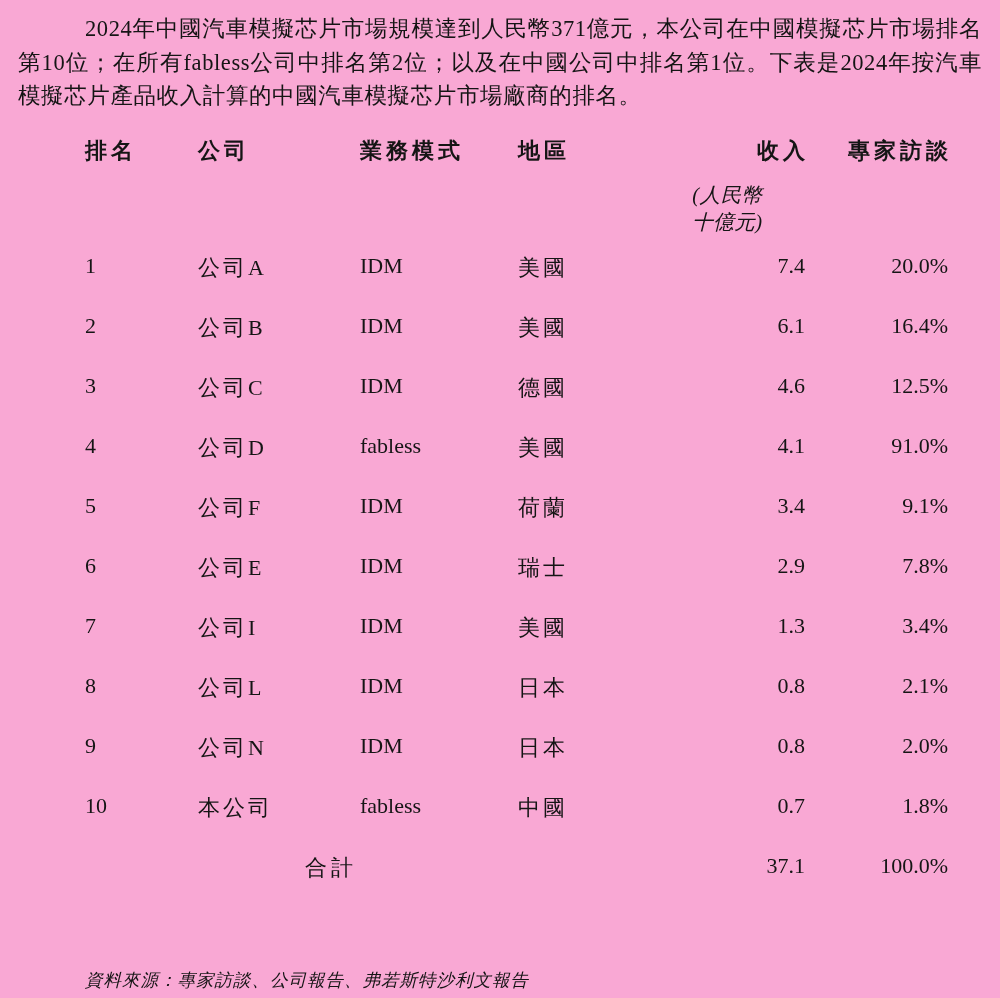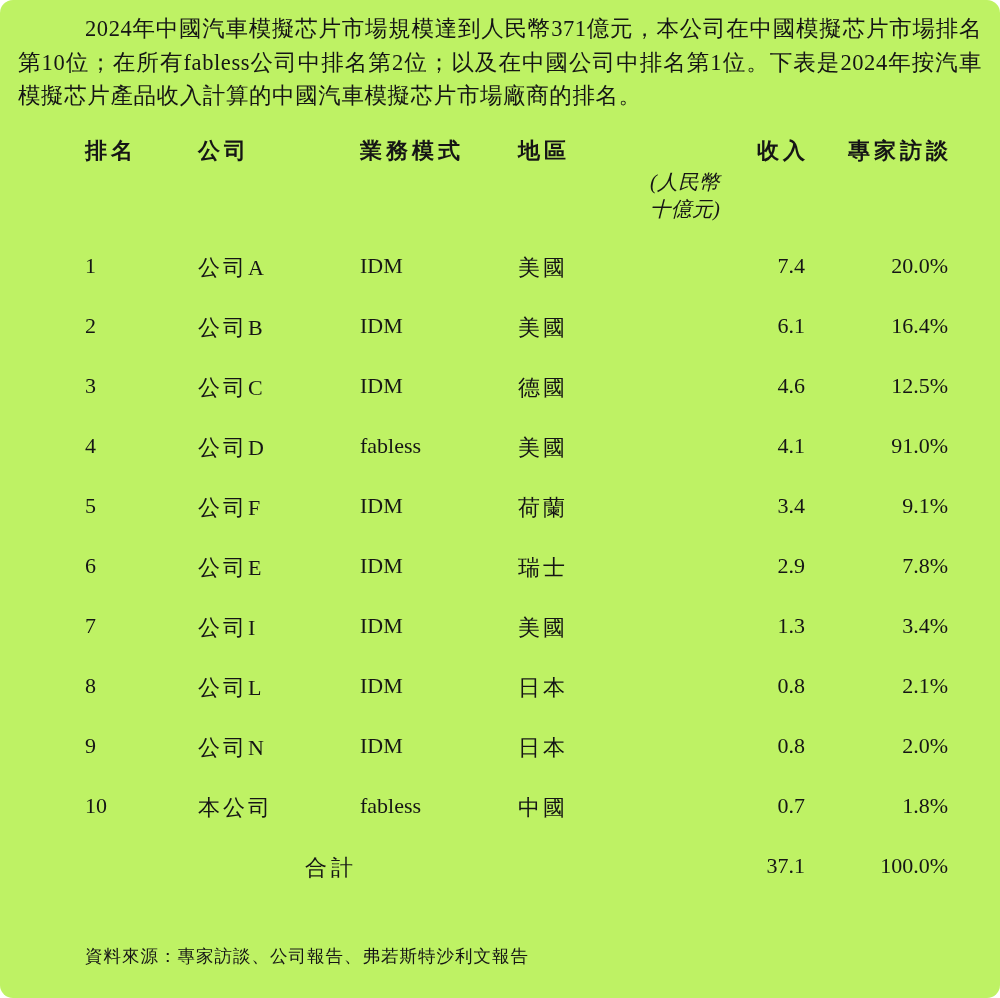--- a/index.html
+++ b/index.html
@@ -4,21 +4,21 @@
 <style>
   * { margin: 0; padding: 0; box-sizing: border-box; }
   html, body { background: #ffffff; }
   body {
     width: 1000px; height: 998px;
     font-family: "Liberation Serif", "DejaVu Serif", serif;
     color: #151515;
     position: relative;
     overflow: hidden;
   }
-  .page { position: relative; width: 1000px; height: 998px; background: #bef264; border-radius: 13px; }
+  .page { position: relative; width: 1000px; height: 998px; background: #f9a8d4; }
 
   
   .intro {
     position: absolute;
     left: 18px; top: 12px; width: 964px;
     font-size: 22.5px;
     line-height: 33.5px;
     text-align: justify;
     text-indent: 67px;
     letter-spacing: 0.6px;
@@ -43,32 +43,33 @@
   th, td { padding: 0; vertical-align: top; text-align: left; font-weight: normal; }
   thead th { font-weight: bold; height: 117px; font-family: Liberation Serif, serif; }
   .cjk-sp { letter-spacing: 4px; }
   .num-col { text-align: right; }
   .num-col .cjk-sp { margin-right: -4px; display: inline-block; }
   .unit-note {
     font-weight: normal;
     font-style: italic;
     font-size: 20.5px;
     line-height: 27px;
-    margin-top: 3px;
+    margin-top: 16px;
     letter-spacing: 0.5px;
-    text-align: left;
+    text-align: center;
   }
   tbody td { height: 60px; }
   td.cell-cjk { letter-spacing: 3px; }
   td.summary-cell { padding-left: 220px; letter-spacing: 4px; }
 
   
   .source-note {
     position: absolute;
-    left: 85px; top: 944px;
+    left: 85px; top: 968px;
+    font-style: italic;
     font-size: 17.5px;
     letter-spacing: 1px;
   }
 </style>
 </head>
 <body>
 
 <div class="page">
 
   <p class="intro">2024年中國汽車模擬芯片市場規模達到人民幣371億元，本公司在中國模擬芯片市場排名第10位；在所有fabless公司中排名第2位；以及在中國公司中排名第1位。下表是2024年按汽車模擬芯片產品收入計算的中國汽車模擬芯片市場廠商的排名。</p>

